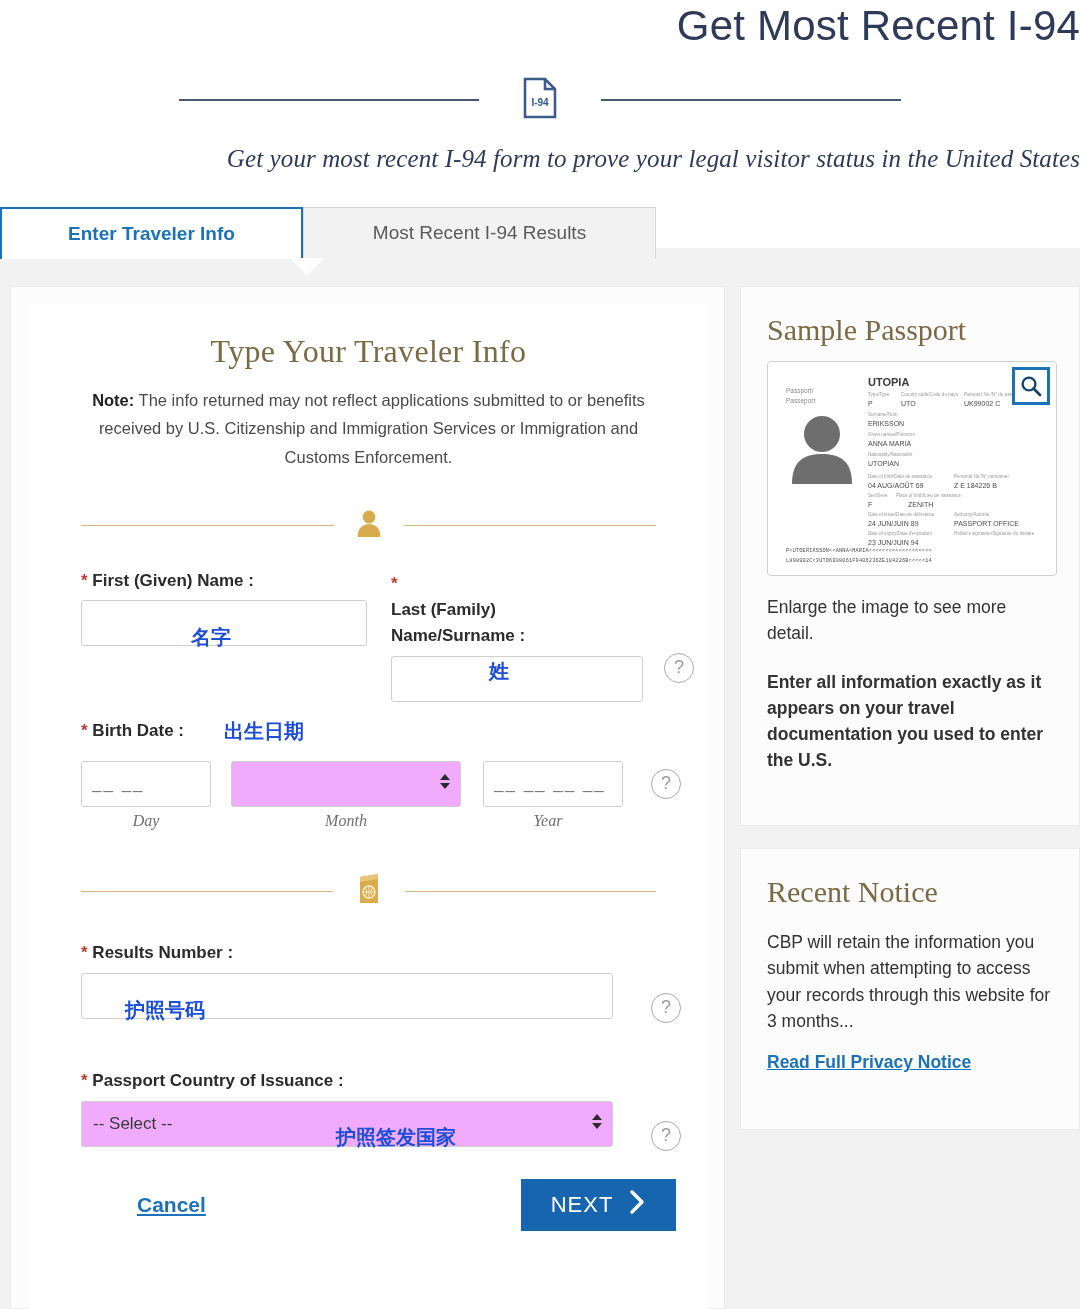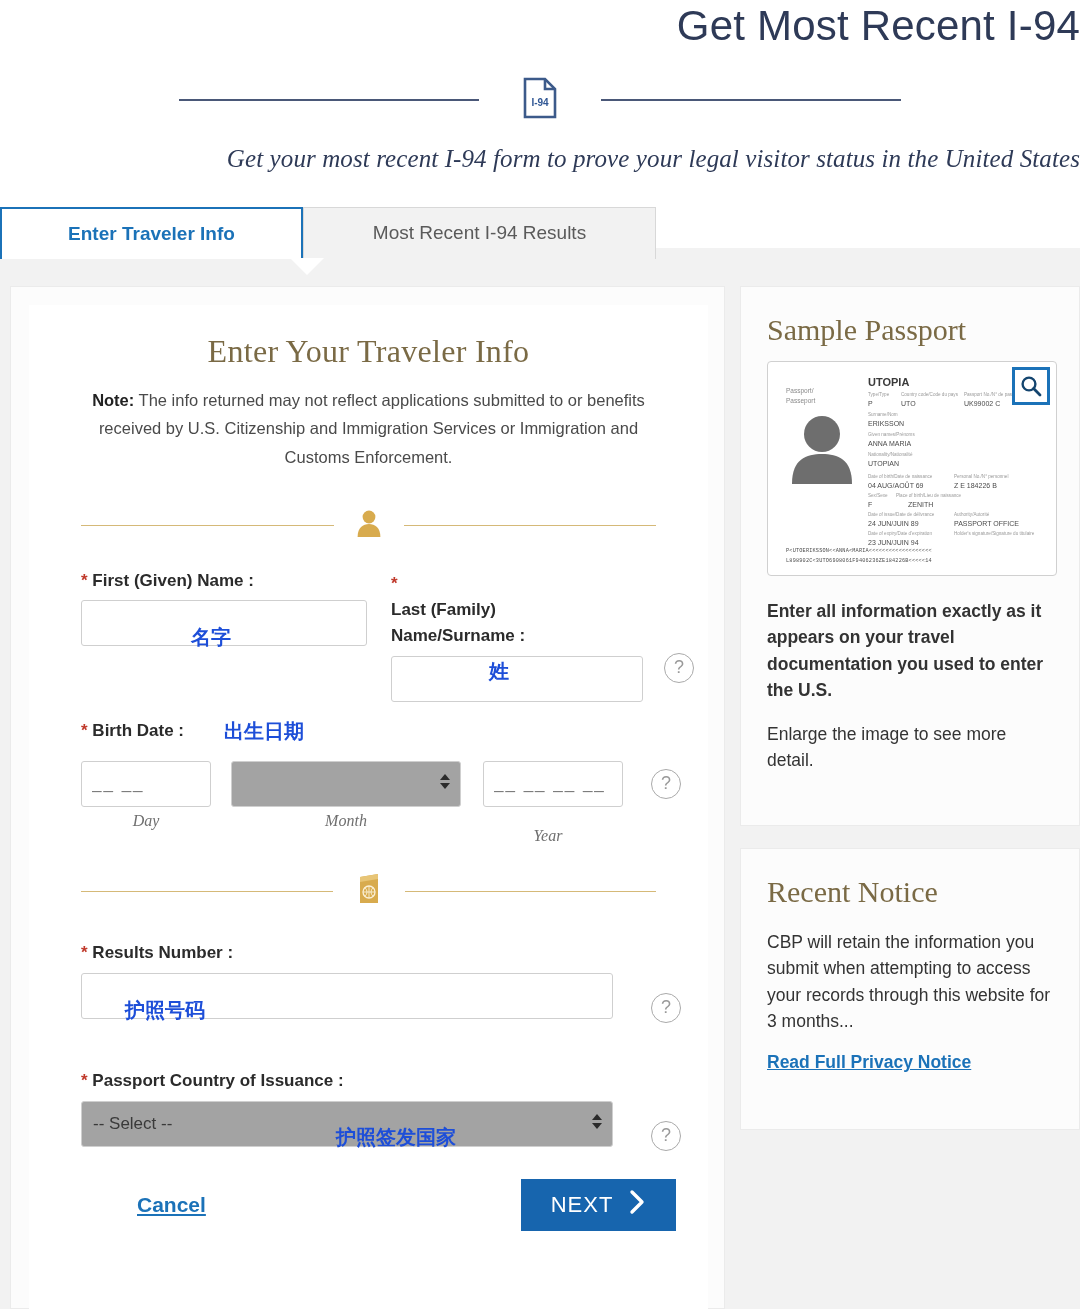--- a/index.html
+++ b/index.html
@@ -121,21 +121,21 @@
     font-size: 18px; text-align: center; line-height: 27px;
     display: inline-block; background: #fff;
   }
   .sublabel {
     font-family: "Liberation Serif", serif;
     font-style: italic; font-size: 16px; color: #6f6f6f; text-align: center;
   }
   .ph { color: #b8b8b8; letter-spacing: 2px; }
 
   .selbox {
-    position: relative; background:#a3a3a3; border: 1px solid #cfcfcf;
+    position: relative; background:#f0abfc; border: 1px solid #cfcfcf;
     border-radius: 3px; height: 46px;
   }
   .sel-val { position:absolute; left: 11px; top: 12px; font-size: 17px; color: #3a3a3a; }
   .spin { position: absolute; right: 10px; top: 12px; width: 10px; }
   .spin i { display:block; width:0; height:0; border-left:5px solid transparent; border-right:5px solid transparent; }
   .spin .up { border-bottom: 6px solid #2b2b2b; margin-bottom: 3px; }
   .spin .dn { border-top: 6px solid #2b2b2b; }
 
   .cancel-link {
     color: #1b72b8; font-size: 21px; font-weight: bold;
@@ -213,21 +213,21 @@
   </div>
 
   <div class="tabs">
     <div class="tab tab-active">Enter Traveler Info</div><div class="tab tab-inactive">Most Recent I-94 Results</div>
     <div class="tab-pointer"></div>
   </div>
 
   <div class="main-panel">
     <div class="inner">
 
-      <div class="section-title">Enter Your Traveler Info</div>
+      <div class="section-title">Type Your Traveler Info</div>
 
       <div class="note">
         <b>Note:</b><span> The info returned may not reflect applications submitted to or benefits received by U.S. Citizenship and Immigration Services or Immigration and Customs Enforcement.</span>
       </div>
 
       <div class="sep">
         <div class="sline"></div>
         <span class="sicon">
           <svg width="26" height="28" viewBox="0 0 26 28">
             <circle cx="13" cy="8" r="6.4" fill="#d8ab4e"></circle>
@@ -276,21 +276,21 @@
             <span class="spin">
               <i class="up"></i>
                 <i class="dn"></i>
             </span>
           </div>
           <div class="sublabel" style="width:230px; margin-top:5px;">Month</div>
         </div>
 
         <div style="position:absolute; left:402px; top:40px;">
           <input class="inp ph" style="width: 140px;" type="text" placeholder="__ __ __ __">
-          <div class="sublabel" style="width:130px; margin-top:20px;">Year</div>
+          <div class="sublabel" style="width:130px; margin-top:5px;">Year</div>
         </div>
 
         <span class="helpq" style="position:absolute; left:570px; top:48px;">?</span>
       </div>
 
       <div class="sep" style="margin:24px 0 34px 0;">
         <div class="sline"></div>
         <span class="sicon">
           <svg width="28" height="32" viewBox="0 0 28 32">
             <path d="M5 4 L23 1 L23 30 L5 30 Z" fill="#d8ab4e"></path>
@@ -393,22 +393,22 @@
       <div class="mrz" style="bottom:8px;">L898902C&lt;3UTO6908061F9406236ZE184226B&lt;&lt;&lt;&lt;&lt;14</div>
 
       <div class="zoom-btn">
         <svg width="22" height="22" viewBox="0 0 22 22">
           <circle cx="9" cy="9" r="6.4" fill="none" stroke="#14456f" stroke-width="2.4"></circle>
           <path d="M13.6 13.6 L20 20" stroke="#14456f" stroke-width="2.8" stroke-linecap="round"></path>
         </svg>
       </div>
     </div>
 
+    <div class="side-text" style="margin-top:18px;">Enlarge the image to see more detail.</div>
     <div class="side-text bold" style="margin-top:22px;">Enter all information exactly as it appears on your travel documentation you used to enter the U.S.</div>
-    <div class="side-text" style="margin-top:18px;">Enlarge the image to see more detail.</div>
   </div>
 
   <div class="side-card" style="top:848px; width:340px; height:282px;">
     <div class="side-title">Recent Notice</div>
     <div class="side-text" style="margin-top:20px;">CBP will retain the information you submit when attempting to access your records through this website for 3 months...</div>
     <div style="margin-top:18px;">
       <span class="side-link">Read Full Privacy Notice</span>
     </div>
   </div>
 

